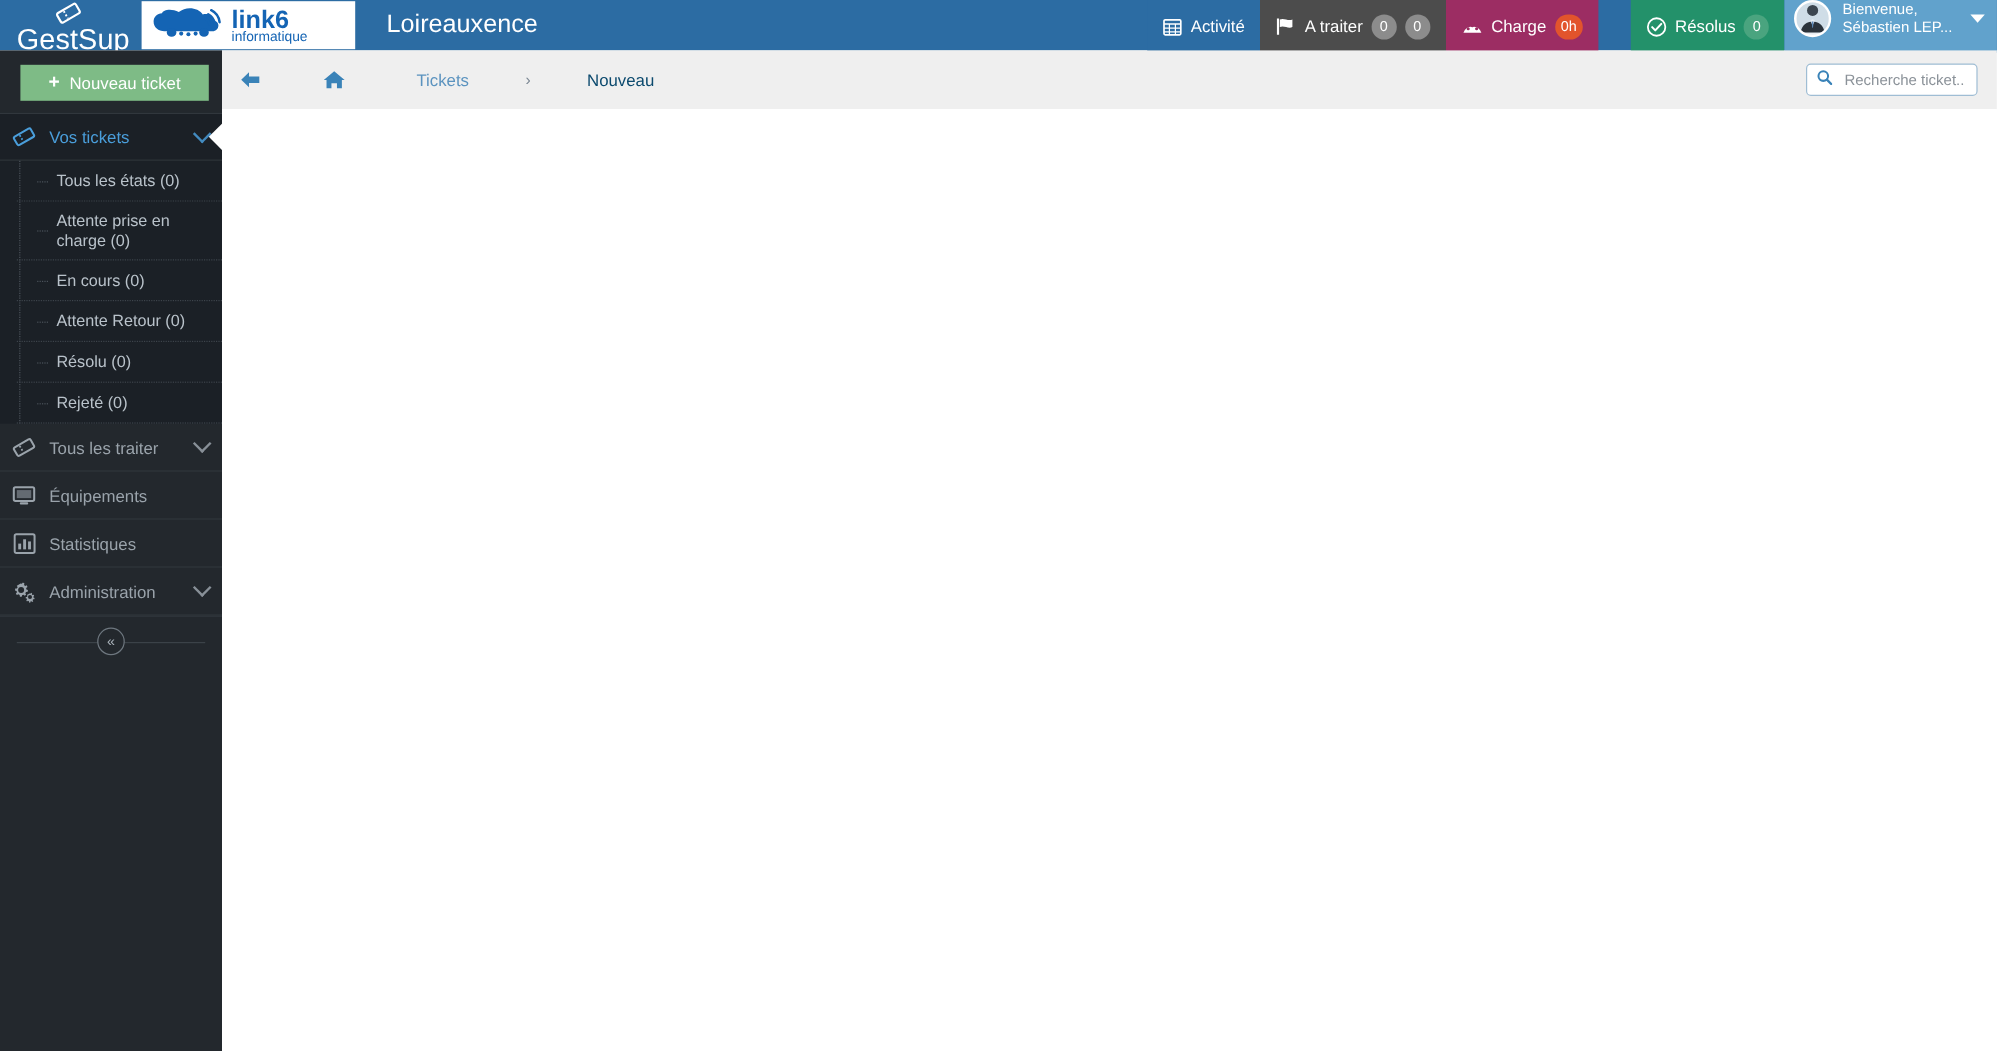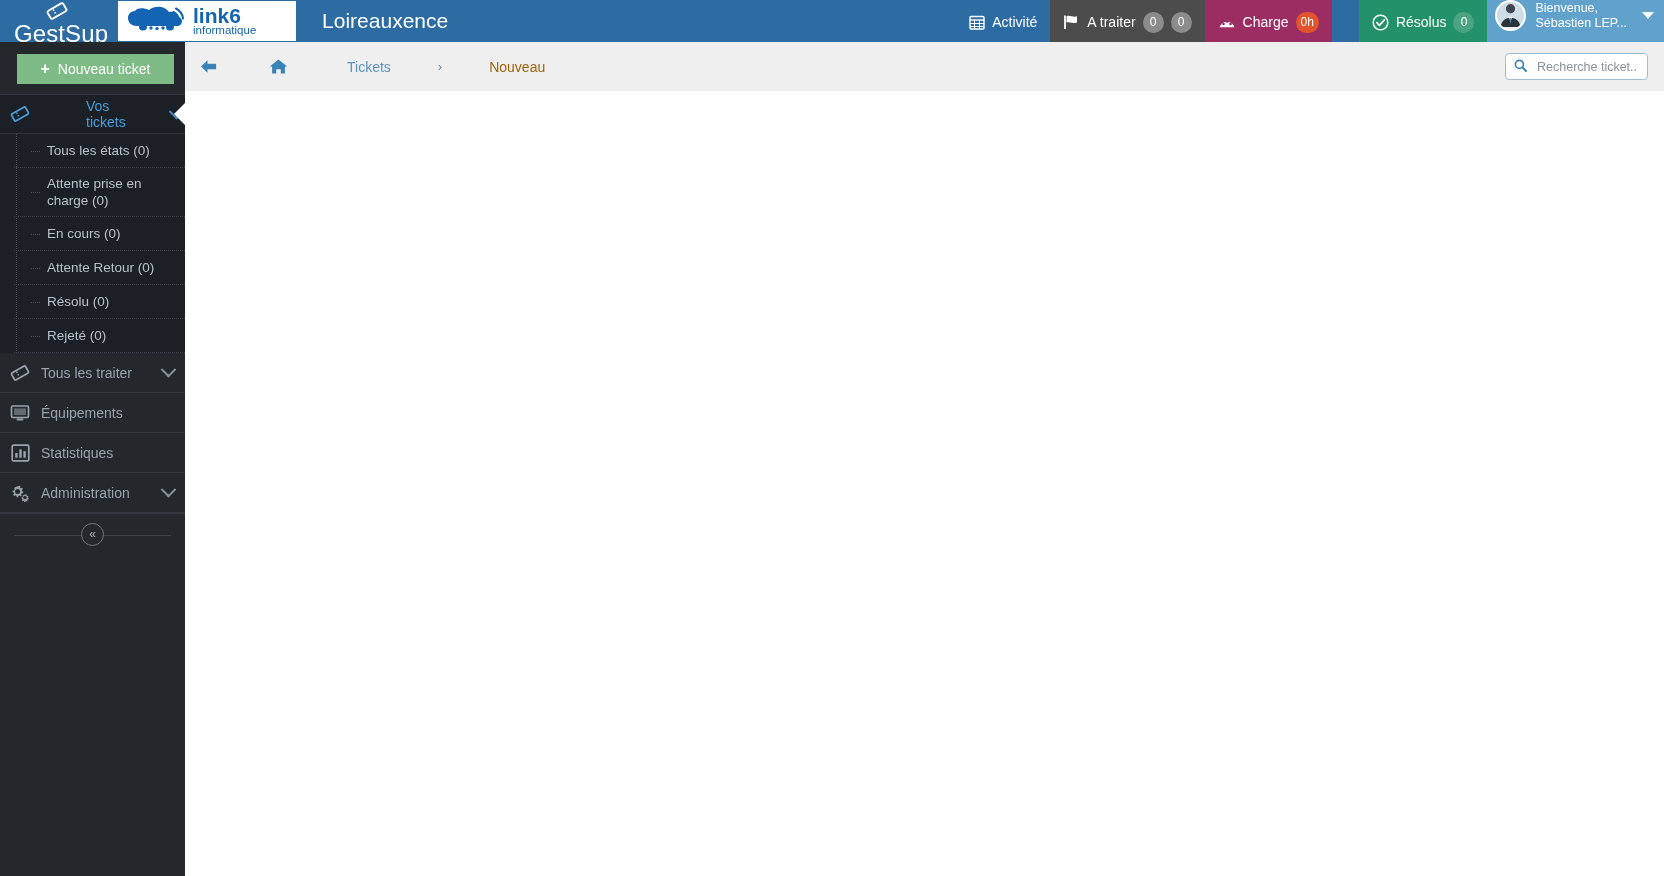--- a/index.html
+++ b/index.html
@@ -105,21 +105,21 @@
   .nav-top-line { border-top: 1px solid #31373d; }
 
   .nav-item {
     position: relative;
     display: flex; align-items: center;
     height: 40px; padding: 0 11px 0 9px;
     color: #9aa3ab; font-size: 14px;
     border-bottom: 1px solid #31373d;
     cursor: pointer;
   }
-  .nav-item.active { color: #4a9edb; background: #1b2026; gap: 45px; }
+  .nav-item.active { color: #4a9edb; background: #1b2026; }
   .nav-item .ni-icon {
     width: 22px; margin-right: 10px; flex: none;
     display: flex; align-items: center; justify-content: center;
   }
   .nav-item .ni-label { flex: 1 1 auto; }
   .chev {
     width: 11px; height: 11px; flex: none;
     border-right: 2px solid currentColor;
     border-bottom: 2px solid currentColor;
     transform: rotate(45deg) translate(-2px,-2px);
@@ -176,21 +176,21 @@
     width: 1479px; height: 49px;
     background: #efefef;
     display: flex; align-items: center;
     padding: 0 16px 0 14px;
     gap: 39px;
   }
   .crumb-back { display: flex; align-items: center; cursor: pointer; margin-right: 12px; }
   .crumb-home { display: flex; align-items: center; cursor: pointer; margin-right: 20px; }
   .crumb-link { font-size: 14px; color: #5b93bf; cursor: pointer; }
   .crumb-sep { font-size: 13px; color: #7b8793; margin: 0 8px; }
-  .crumb-current { font-size: 14px; color: #a16207; cursor: pointer; }
+  .crumb-current { font-size: 14px; color: #0c4a6e; cursor: pointer; }
   .crumb-spacer { flex: 1 1 auto; }
 
   .search-box {
     display: flex; align-items: center; gap: 8px;
     width: 143px; height: 27px;
     background: #ffffff; border: 1px solid #9fbdd4;
     border-radius: 4px; padding: 0 8px;
   }
   .search-box input {
     border: none; outline: none; background: transparent;

